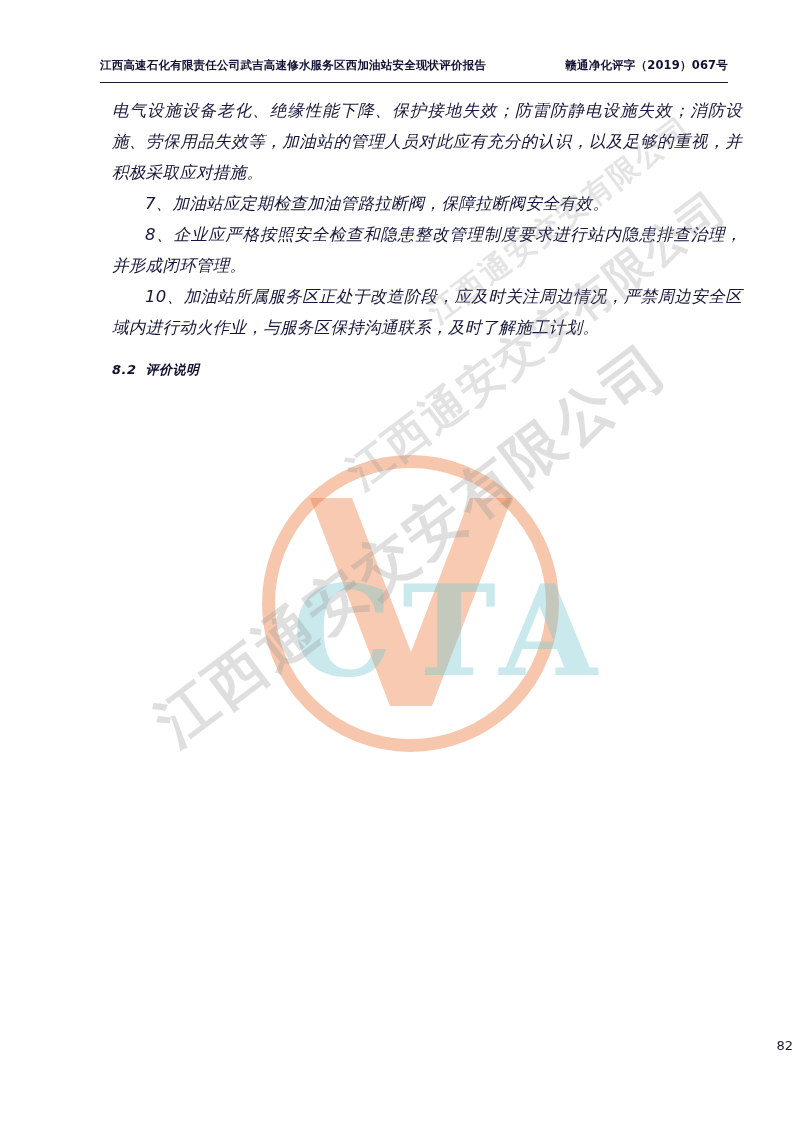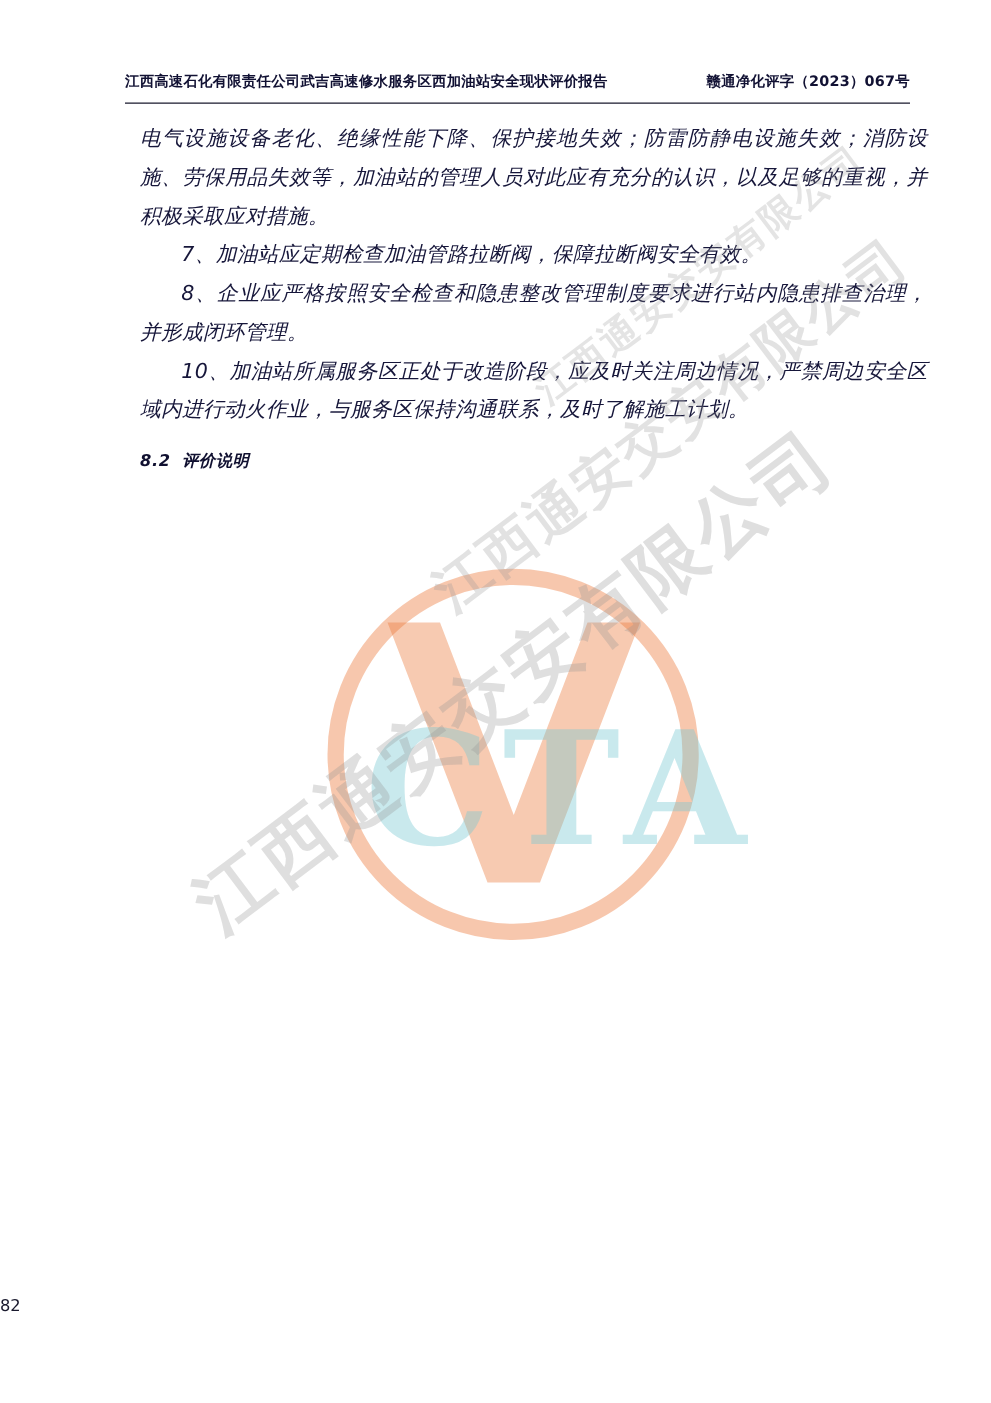--- a/index.html
+++ b/index.html
@@ -69,21 +69,21 @@
     letter-spacing: 0.5px;
   }
   .section-title .num { margin-right: 9px; }
 
   
   .page-number {
     position: absolute;
     left: 0;
     right: 0;
     top: 1038px;
-    text-align: left;
+    text-align: right;
     font-size: 13px;
     color: #1a1a2e;
   }
 
   
   .wm-layer {
     position: absolute;
     left: 0; top: 0; right: 0; bottom: 0;
     pointer-events: none;
     z-index: 3;
@@ -160,21 +160,21 @@
     letter-spacing: 2px;
   }
 </style>
 </head>
 <body>
 
 <div class="page">
 
   <div class="header">
     <div class="header-left">江西高速石化有限责任公司武吉高速修水服务区西加油站安全现状评价报告</div>
-    <div class="header-right">赣通净化评字（2023）067号</div>
+    <div class="header-right">赣通净化评字（2019）067号</div>
   </div>
   <div class="header-rule"></div>
 
   <div class="content">
 
     <p class="para">电气设施设备老化、绝缘性能下降、保护接地失效；防雷防静电设施失效；消防设施、劳保用品失效等，加油站的管理人员对此应有充分的认识，以及足够的重视，并积极采取应对措施。</p>
 
     <p class="para indent">7、加油站应定期检查加油管路拉断阀，保障拉断阀安全有效。</p>
     <p class="para indent">8、企业应严格按照安全检查和隐患整改管理制度要求进行站内隐患排查治理，并形成闭环管理。</p>
     <p class="para indent">10、加油站所属服务区正处于改造阶段，应及时关注周边情况，严禁周边安全区域内进行动火作业，与服务区保持沟通联系，及时了解施工计划。</p>

